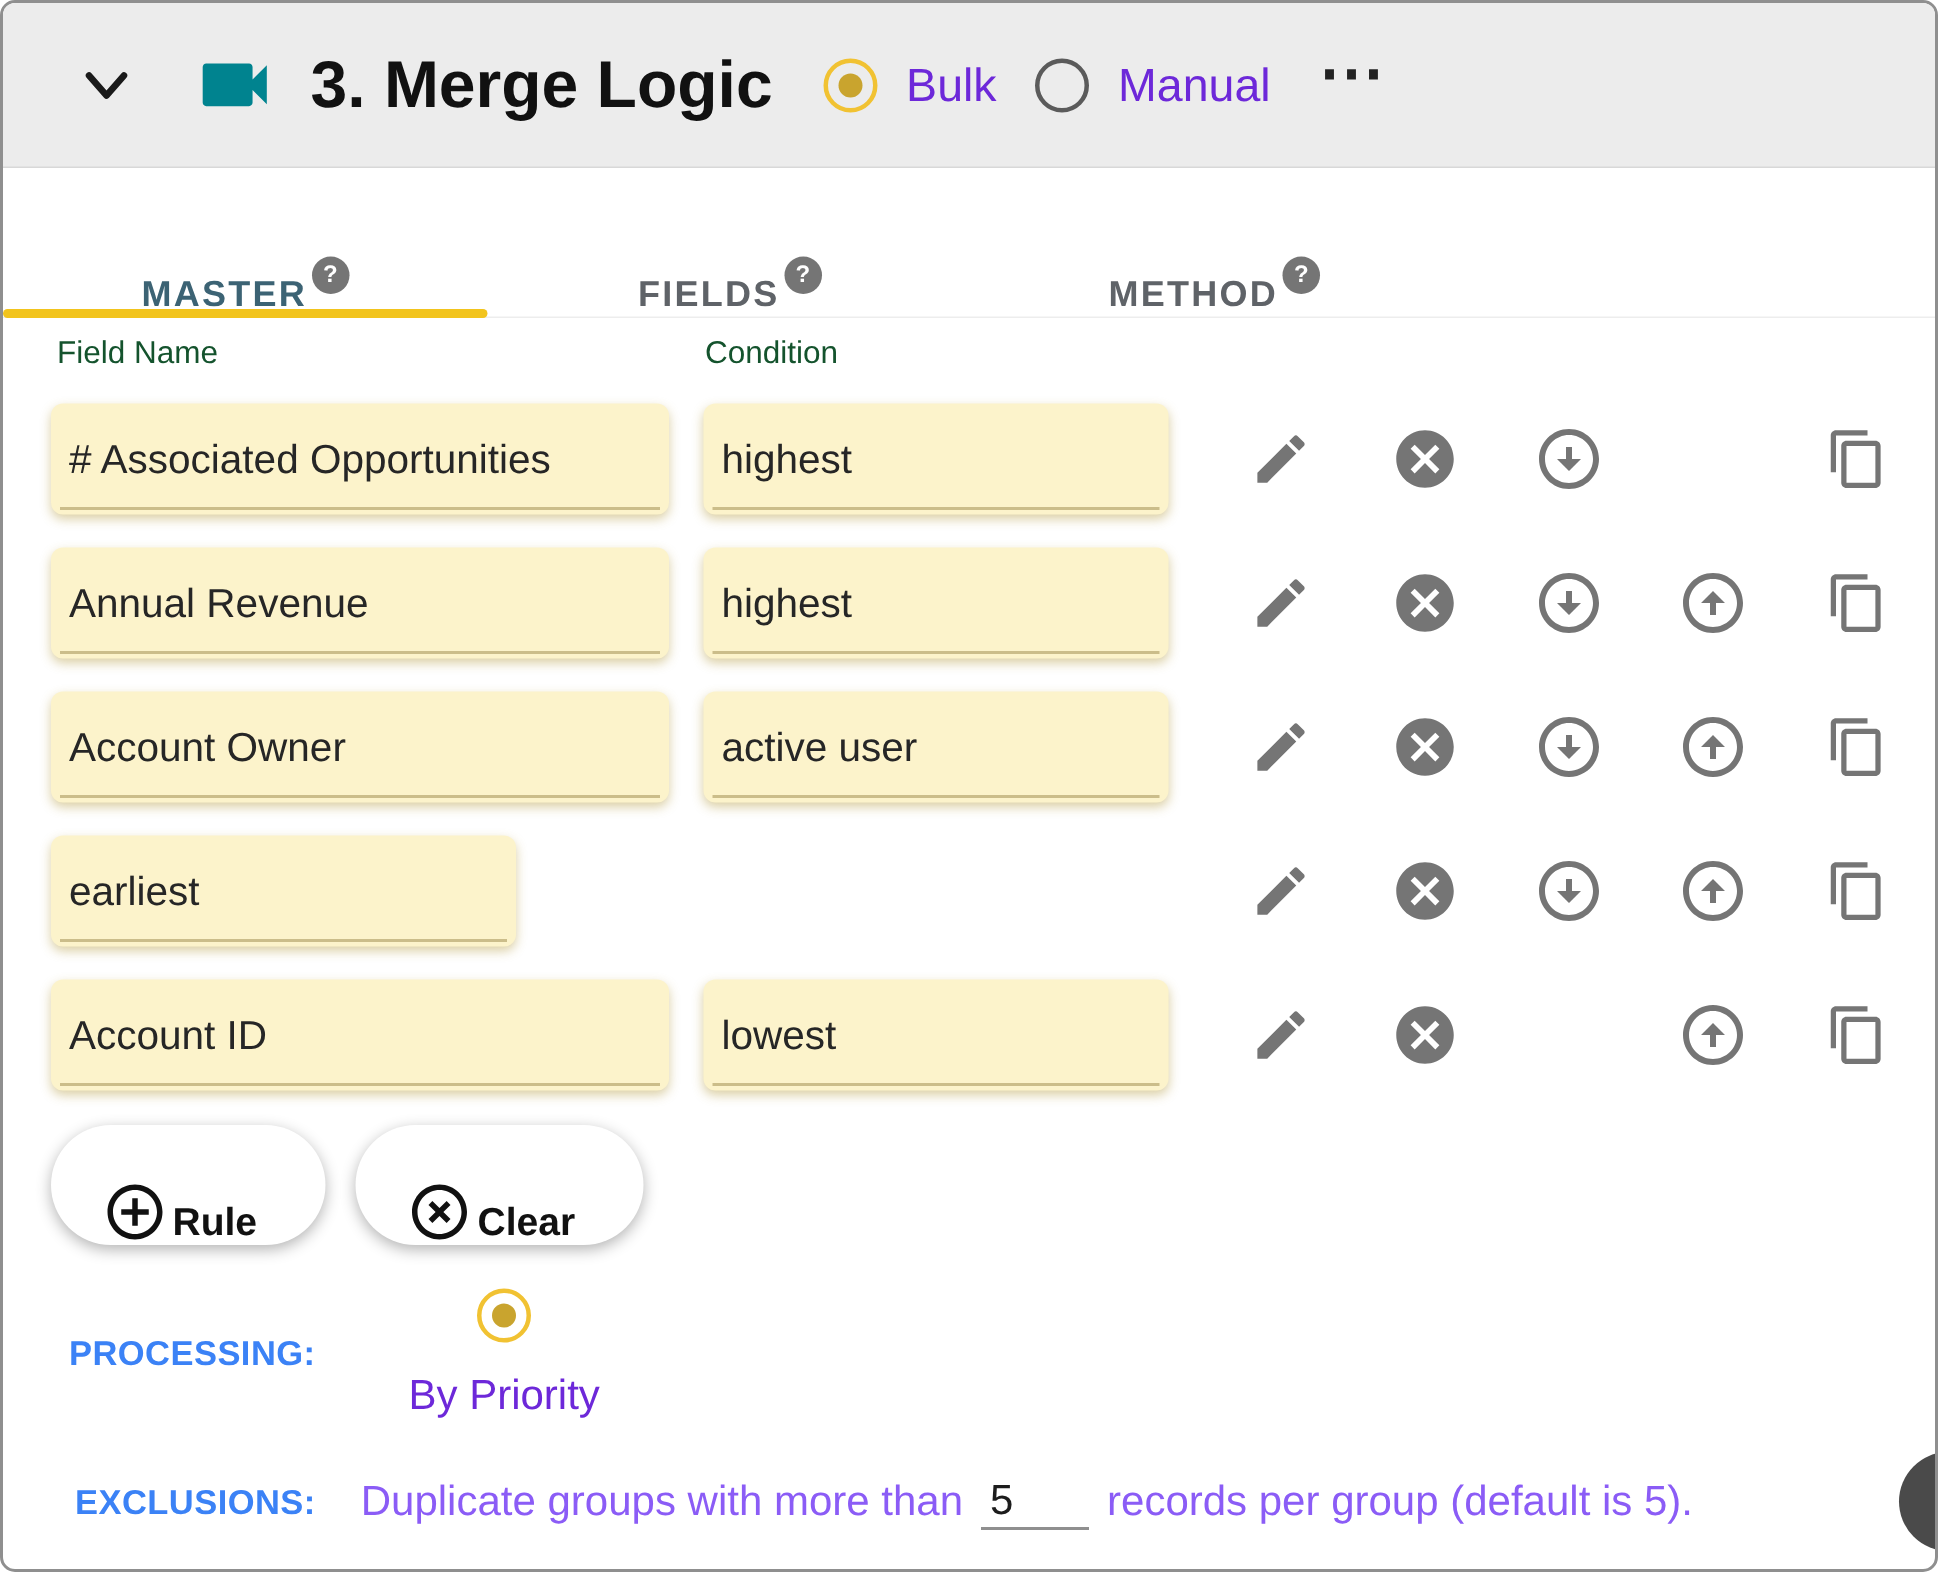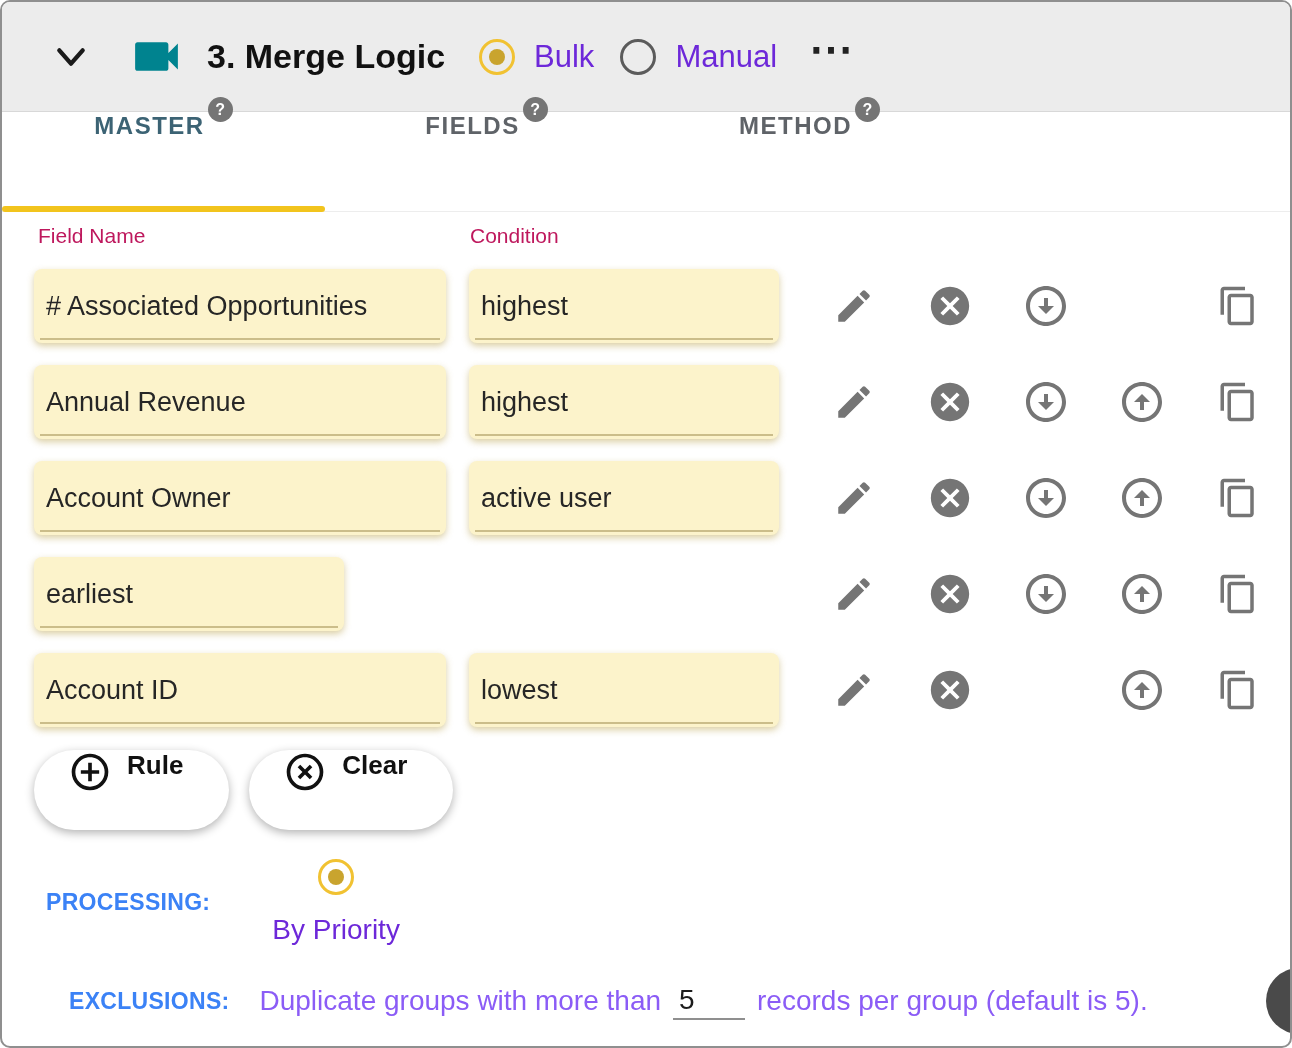--- a/index.html
+++ b/index.html
@@ -25,21 +25,21 @@
     display:flex;
     align-items:center;
     padding:0 28px 0 42px;
   }
   .collapse-btn {
     background:none; border:none; cursor:pointer;
     width:54px; height:54px; display:flex; align-items:center; justify-content:center;
     margin-right:30px; padding:0;
   }
   .videocam { margin-right:22px; display:flex; align-items:center; }
-  .title { font-size:34px; font-weight:700; color:#111; margin-right:34px; white-space:nowrap; }
+  .title { font-size:44px; font-weight:700; color:#111; margin-right:34px; white-space:nowrap; }
 
   .radio-option { display:flex; align-items:center; gap:19px; cursor:pointer; }
   .header .radio-option { margin-right:26px; }
   .radio-circle {
     width:36px; height:36px; flex:none;
     border:3px solid #5b5b5b; border-radius:50%;
     position:relative; background:transparent;
   }
   .radio-circle.selected { border-color:#f1c232; }
   .radio-circle.selected::after {
@@ -54,41 +54,41 @@
     line-height:0.6; padding:0 6px; margin-top:-14px;
   }
 
   
   .tabs {
     height:100px; display:flex; background:#fff;
     border-bottom:1px solid #ededed;
   }
   .tab {
     width:323px; position:relative; cursor:pointer;
-    display:flex; align-items:flex-start; justify-content:center;
+    display:flex; align-items:flex-end; justify-content:center;
     font-size:24px; font-weight:600; letter-spacing:1.5px; color:#5f6368;
   }
   .tab.active { color:#3c6374; }
   .tab.active::after {
     content:""; position:absolute; left:0; right:0; bottom:-1px;
     height:6px; background:#f2c41d; border-radius:3px;
   }
   .help-badge {
     width:25px; height:25px; border-radius:50%;
     background:#757575; color:#fff;
     font-size:16px; font-weight:700; letter-spacing:0;
     display:flex; align-items:center; justify-content:center;
     transform:translateY(-15px); margin-left:3px; cursor:pointer;
   }
 
   
   .content { padding-top:12px; }
   .col-labels {
     display:flex; padding-left:36px; margin-bottom:8px; height:26px;
-    color:#be185d; font-size:21px;
+    color:#14532d; font-size:21px;
   }
   .col-label-field { width:432px; }
 
   .rule-row {
     display:flex; align-items:center;
     height:96px; padding:0 28px 0 32px;
   }
   .text-input {
     background:#fcf3cb;
     border-radius:8px;
@@ -115,21 +115,21 @@
   }
   .icon-btn svg { fill:#757575; }
   .slot-hidden { visibility:hidden; }
 
   
   .actions { display:flex; gap:20px; margin-top:12px; padding-left:32px; height:80px; }
   .pill-btn {
     height:80px; border:none; border-radius:42px;
     background:#ffffff;
     box-shadow:0 3px 10px rgba(0,0,0,0.3);
-    display:flex; align-items:flex-start; gap:15px;
+    display:flex; align-items:flex-end; gap:3px;
     padding:0 46px 0 34px;
     font-family:"Liberation Sans", sans-serif;
     font-size:26px; font-weight:700; color:#111;
     cursor:pointer;
   }
   .pill-btn svg { fill:#111; flex:none; }
 
   
   .processing-row {
     display:flex; align-items:center;
@@ -137,21 +137,21 @@
   }
   .section-label {
     font-size:23px; font-weight:700; letter-spacing:0.3px; color:#3b82f6;
     white-space:nowrap;
   }
   .processing-row .section-label { margin-right:62px; }
   .processing-row .radio-option { margin-right:38px;flex-direction:column; }
 
   .exclusions-row {
     display:flex; align-items:center;
-    margin-top:56px; padding-left:67px; height:46px;
+    margin-top:56px; padding-left:48px; height:46px;
     font-size:28px;
   }
   .exclusions-row .section-label { margin-right:30px; }
   .exclusions-text { color:#8b5cf6; white-space:nowrap; }
   .count-input {
     width:72px; margin:0 12px;
     border:none; border-bottom:2px solid #8f8f8f; outline:none;
     background:transparent;
     font-family:"Liberation Sans", sans-serif;
     font-size:28px; color:#1c1c1c;

